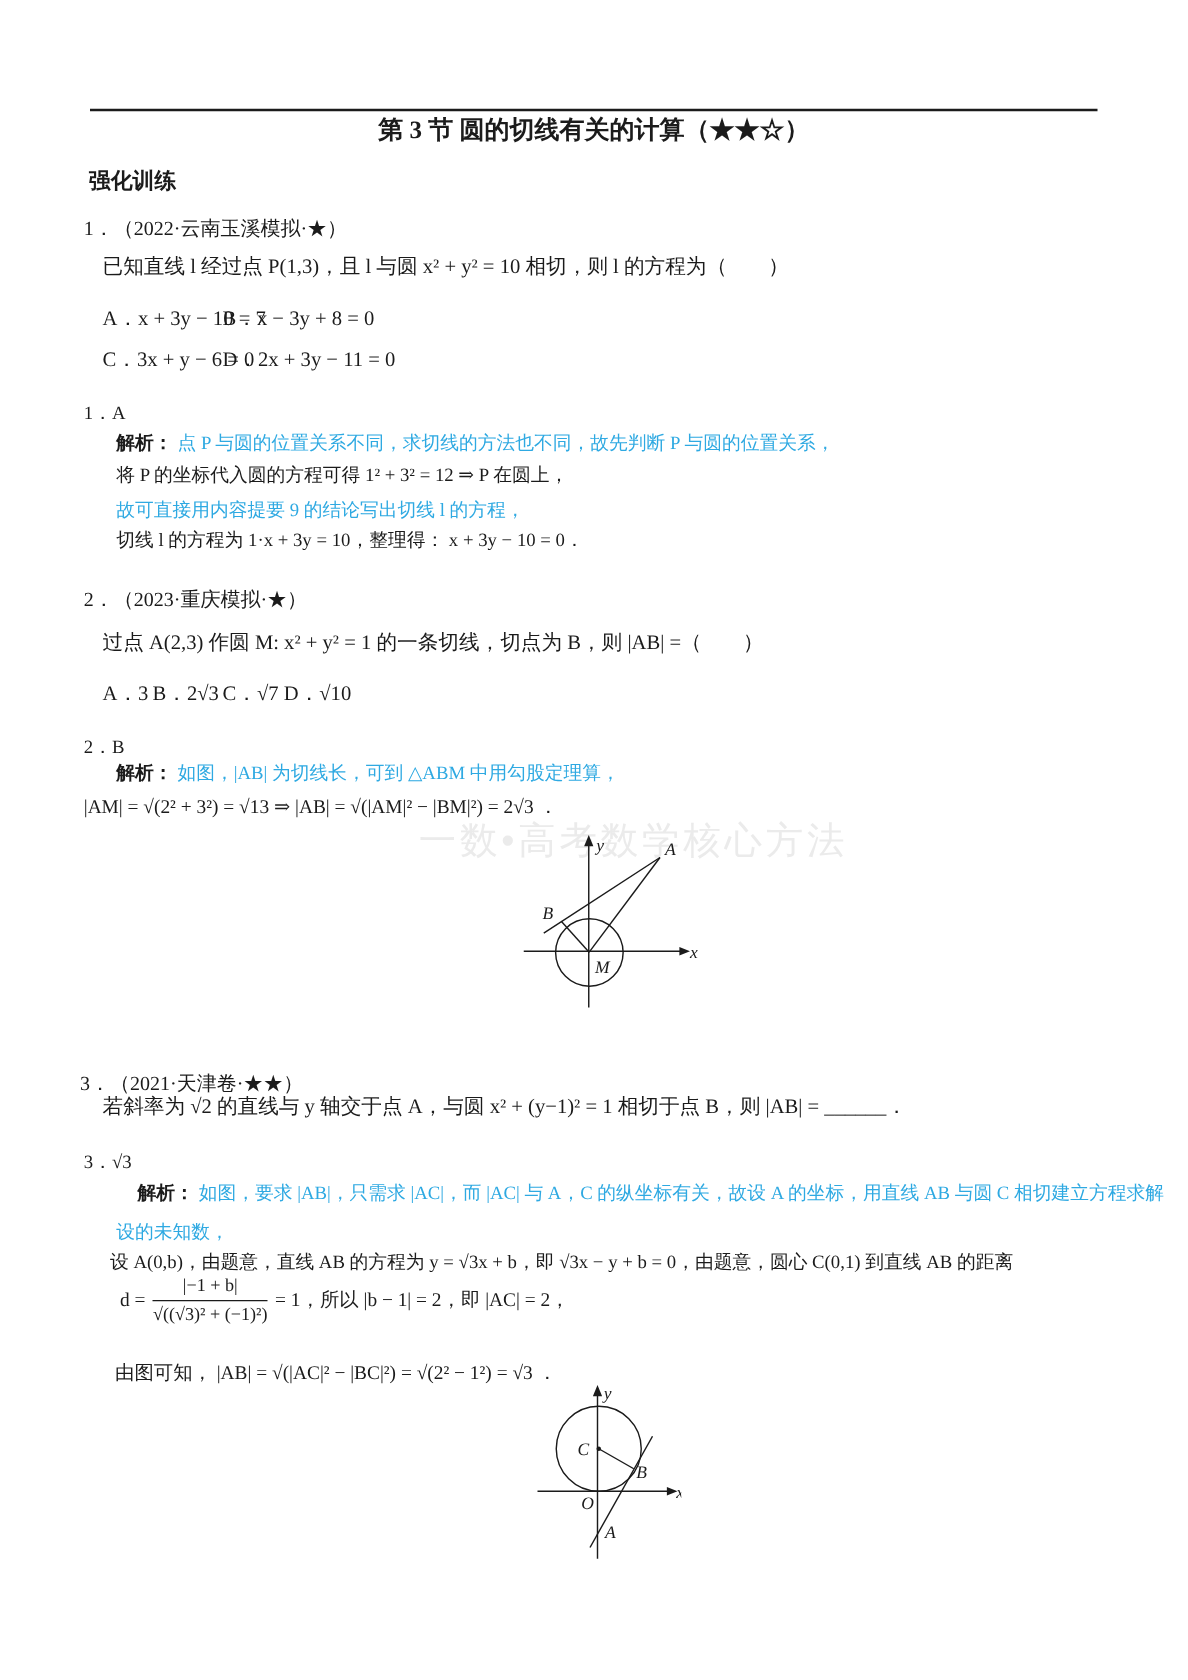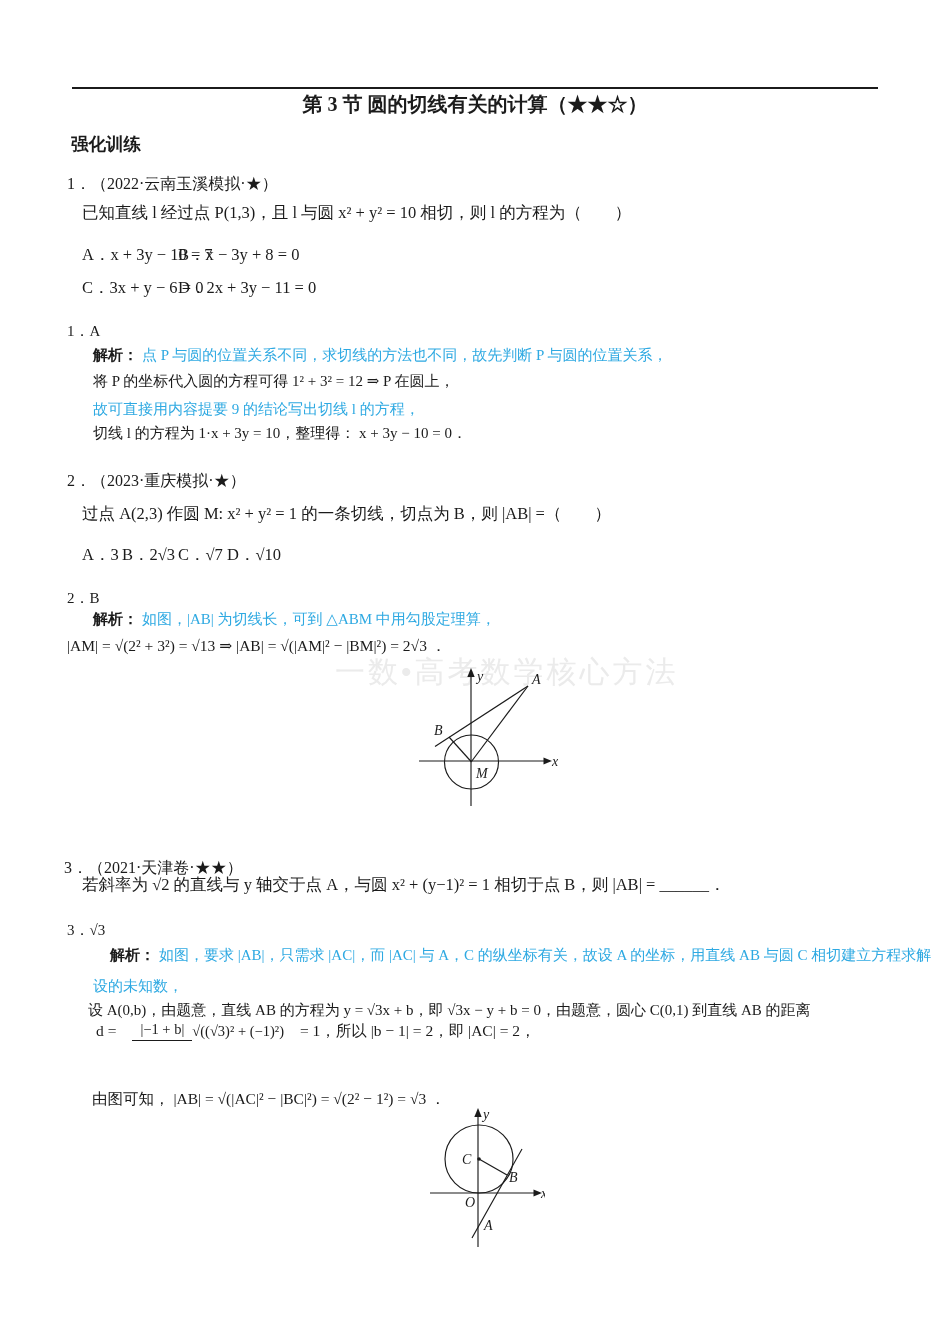--- a/index.html
+++ b/index.html
@@ -14,21 +14,21 @@
   .t-stem{font-size:16.5px;}
   .t-opt{font-size:16.5px;}
   .t-ansnum{font-size:15px;}
   .t-ana{font-size:15px;}
   .t-formula{font-size:15.5px;}
   .jiexi{font-weight:bold;color:var(--ink,#1b1b1b);font-style:normal;margin-right:4px;}
   .cyan{color:var(--analysis_blue,#2ea9e2);text-align:center;}
   .rule{position:absolute;background:var(--ink,#1b1b1b);height:2px;}
   .watermark{position:absolute;font-size:30px;letter-spacing:3px;color:var(--watermark_gray,#ebebeb);font-family:"Liberation Sans","DejaVu Sans",sans-serif;}
   .frac-line{display:flex;align-items:center;font-size:15.5px;}
-  .frac{display:inline-flex;text-align:center;margin:0 16px;font-size:14.5px;}
+  .frac{display:inline-flex;flex-direction:column;text-align:center;margin:0 6px;font-size:14.5px;}
   .frac .num{border-bottom:1.3px solid var(--ink,#1b1b1b);padding:0 8px 2px;}
   .frac .den{padding-top:2px;}
   svg .stroke{stroke:var(--ink,#1b1b1b);stroke-width:1.15;fill:none;}
   svg .fillink{fill:var(--ink,#1b1b1b);stroke:none;}
   svg text{font-family:"Liberation Serif","DejaVu Serif",serif;font-style:italic;font-size:14px;fill:var(--ink,#1b1b1b);}
 </style>
 </head>
 <body style="--ink: #1b1b1b; --analysis_blue: #2ea9e2; --watermark_gray: #ebebeb;">
 
 <div class="page">

